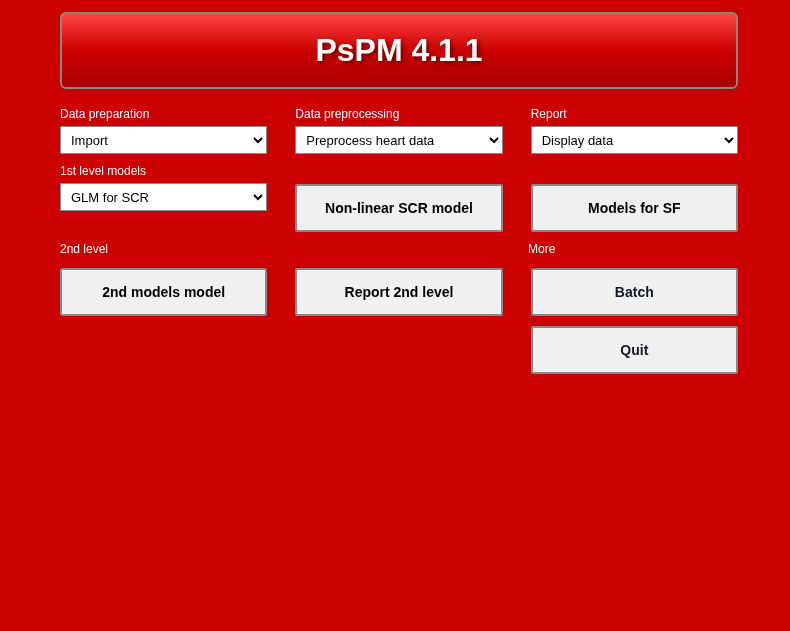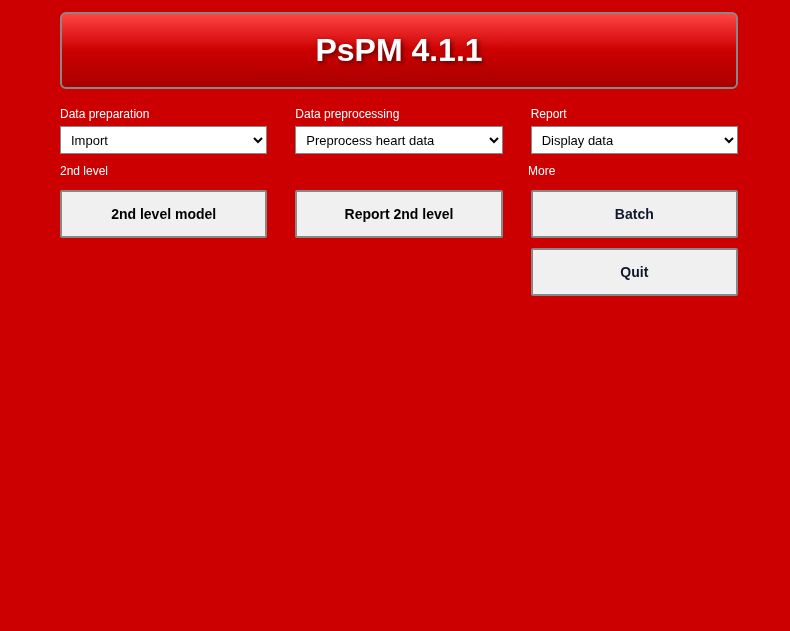--- a/index.html
+++ b/index.html
@@ -124,36 +124,52 @@
     <div class="col">
       <div class="col-label">Report</div>
       <select>
         <option>Display data</option>
         <option>Describe data</option>
         <option>Extract segments</option>
       </select>
     </div>
   </div>
 
+  <div class="row" style="margin-top:10px;">
+    <div class="col">
+      <div class="col-label">1st level models</div>
+      <select>
+        <option>GLM for SCR</option>
+        <option>GLM for HP</option>
+        <option>DCM for SCR</option>
+      </select>
+    </div>
+    <div class="col" style="margin-top:20px;">
+      <button class="btn">Non-linear SCR model</button>
+    </div>
+    <div class="col" style="margin-top:20px;">
+      <button class="btn">Models for SF</button>
+    </div>
+  </div>
 
 
   <div class="section-row" style="margin-top:8px;">
     <div class="section-header-col">
       <div class="section-label">2nd level</div>
     </div>
     <div class="section-header-col">
     </div>
     <div class="section-header-col">
       <div class="section-label">More</div>
     </div>
   </div>
 
   <div class="row">
     <div class="col">
-      <button class="btn">2nd level model</button>
+      <button class="btn">2nd models model</button>
     </div>
     <div class="col">
       <button class="btn">Report 2nd level</button>
     </div>
     <div class="col">
       <button class="btn btn-gold">Batch</button>
     </div>
   </div>
 
   <div class="row" style="margin-top:6px;">

